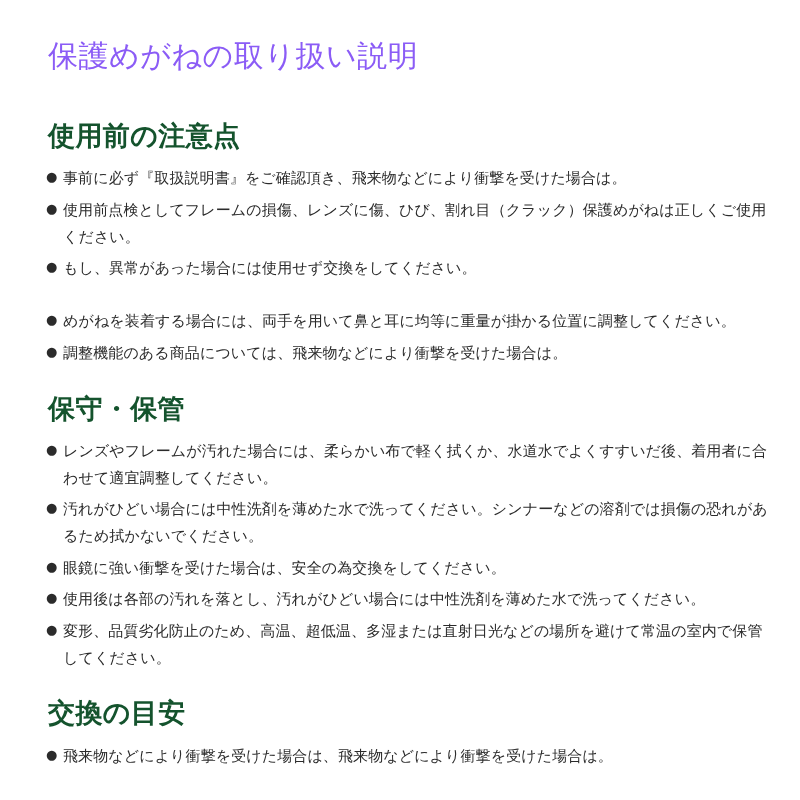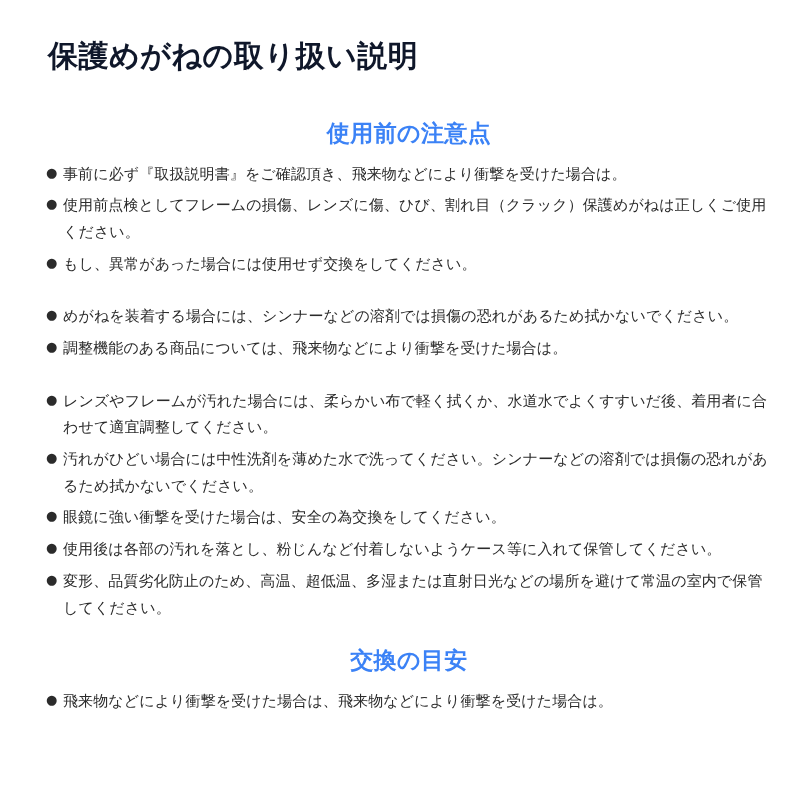--- a/index.html
+++ b/index.html
@@ -19,44 +19,43 @@
   .page {
     box-sizing: border-box;
     width: 800px;
     height: 800px;
     padding: 38px 30px 0 46px;
     background: #ffffff;
   }
 
   .doc-title {
     font-size: 30px;
-    font-weight: 700;
+    font-weight: 400;
     line-height: 1.2;
     letter-spacing: 0.5px;
-    color: #0f172a;
+    color: #8b5cf6;
     margin: 0 0 46px 2px;
     white-space: nowrap;
   }
 
   .section {
     margin-bottom: 26px;
   }
   .section:last-child {
     margin-bottom: 12px;
   }
 
   .section-heading {
-    font-size: 23px;
+    font-size: 27px;
     font-weight: 700;
     line-height: 1.2;
     letter-spacing: 0.4px;
-    color: #3b82f6;
+    color: #14532d;
     margin: 0 0 13px 2px;
     white-space: nowrap;
-    text-align: center;
   }
 
   .bullet-list {
     list-style: none;
     margin: 0;
     padding: 0;
   }
 
   .bullet-item {
     position: relative;
@@ -107,45 +106,46 @@
           <li class="bullet-item">
             <span class="bullet-marker">●</span>
             <span class="bullet-text">もし、異常があった場合には使用せず交換をしてください。</span>
           </li>
         </ul>
       </section>
       <section class="section">
         <ul class="bullet-list">
           <li class="bullet-item">
             <span class="bullet-marker">●</span>
-            <span class="bullet-text">めがねを装着する場合には、シンナーなどの溶剤では損傷の恐れがあるため拭かないでください。</span>
+            <span class="bullet-text">めがねを装着する場合には、両手を用いて鼻と耳に均等に重量が掛かる位置に調整してください。</span>
           </li>
           <li class="bullet-item">
             <span class="bullet-marker">●</span>
             <span class="bullet-text">調整機能のある商品については、飛来物などにより衝撃を受けた場合は。</span>
           </li>
         </ul>
       </section>
       <section class="section">
+        <h2 class="section-heading">保守・保管</h2>
         <ul class="bullet-list">
           <li class="bullet-item">
             <span class="bullet-marker">●</span>
             <span class="bullet-text">レンズやフレームが汚れた場合には、柔らかい布で軽く拭くか、水道水でよくすすいだ後、着用者に合わせて適宜調整してください。</span>
           </li>
           <li class="bullet-item">
             <span class="bullet-marker">●</span>
             <span class="bullet-text">汚れがひどい場合には中性洗剤を薄めた水で洗ってください。シンナーなどの溶剤では損傷の恐れがあるため拭かないでください。</span>
           </li>
           <li class="bullet-item">
             <span class="bullet-marker">●</span>
             <span class="bullet-text">眼鏡に強い衝撃を受けた場合は、安全の為交換をしてください。</span>
           </li>
           <li class="bullet-item">
             <span class="bullet-marker">●</span>
-            <span class="bullet-text">使用後は各部の汚れを落とし、粉じんなど付着しないようケース等に入れて保管してください。</span>
+            <span class="bullet-text">使用後は各部の汚れを落とし、汚れがひどい場合には中性洗剤を薄めた水で洗ってください。</span>
           </li>
           <li class="bullet-item">
             <span class="bullet-marker">●</span>
             <span class="bullet-text">変形、品質劣化防止のため、高温、超低温、多湿または直射日光などの場所を避けて常温の室内で保管してください。</span>
           </li>
         </ul>
       </section>
       <section class="section">
         <h2 class="section-heading">交換の目安</h2>
         <ul class="bullet-list">

